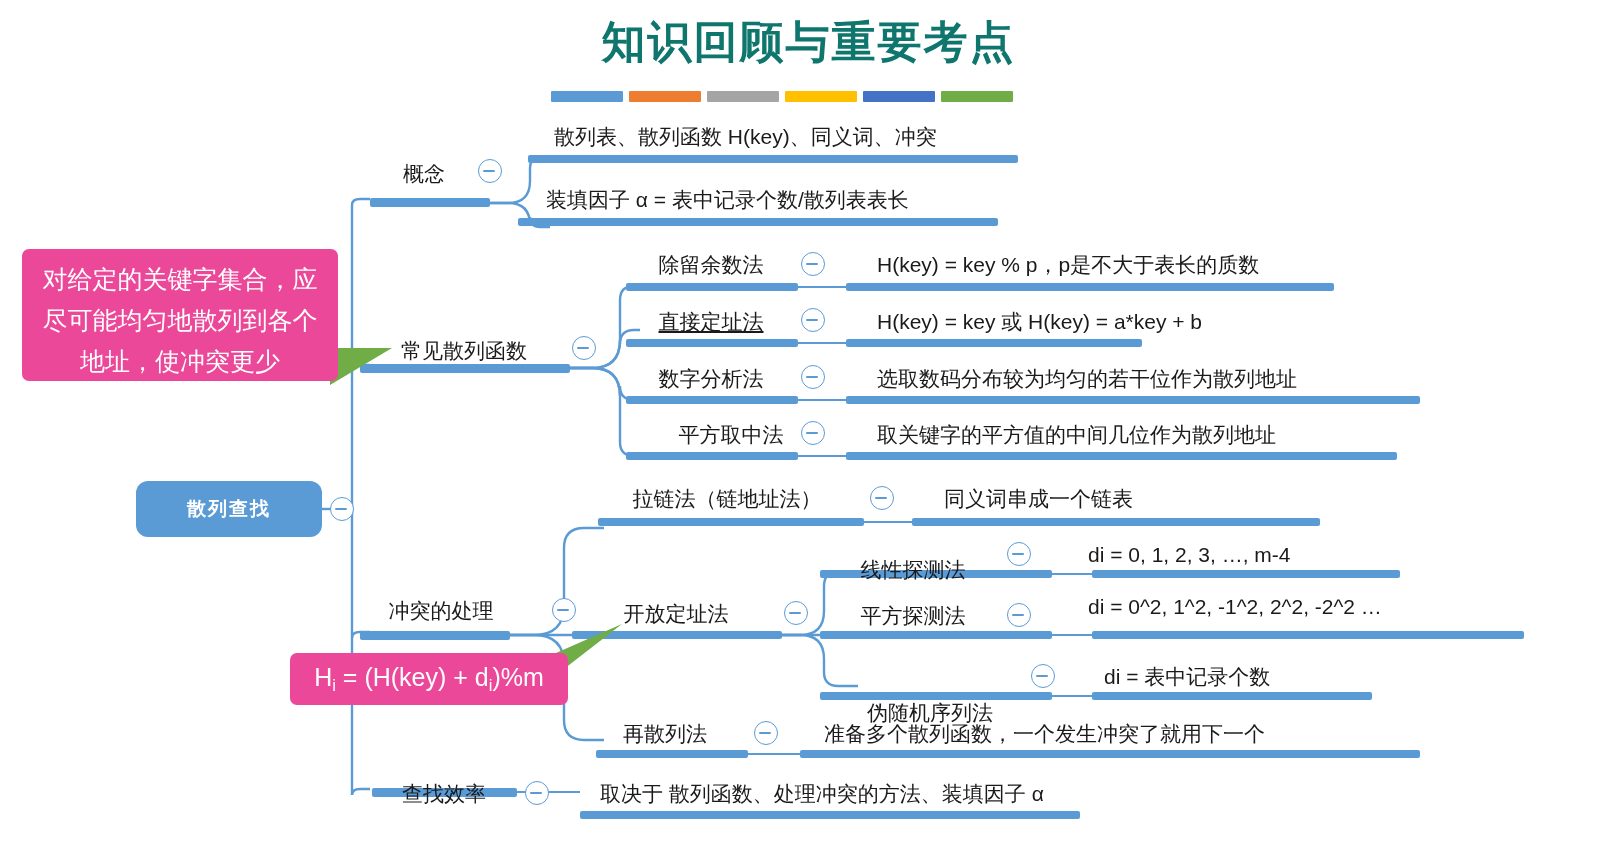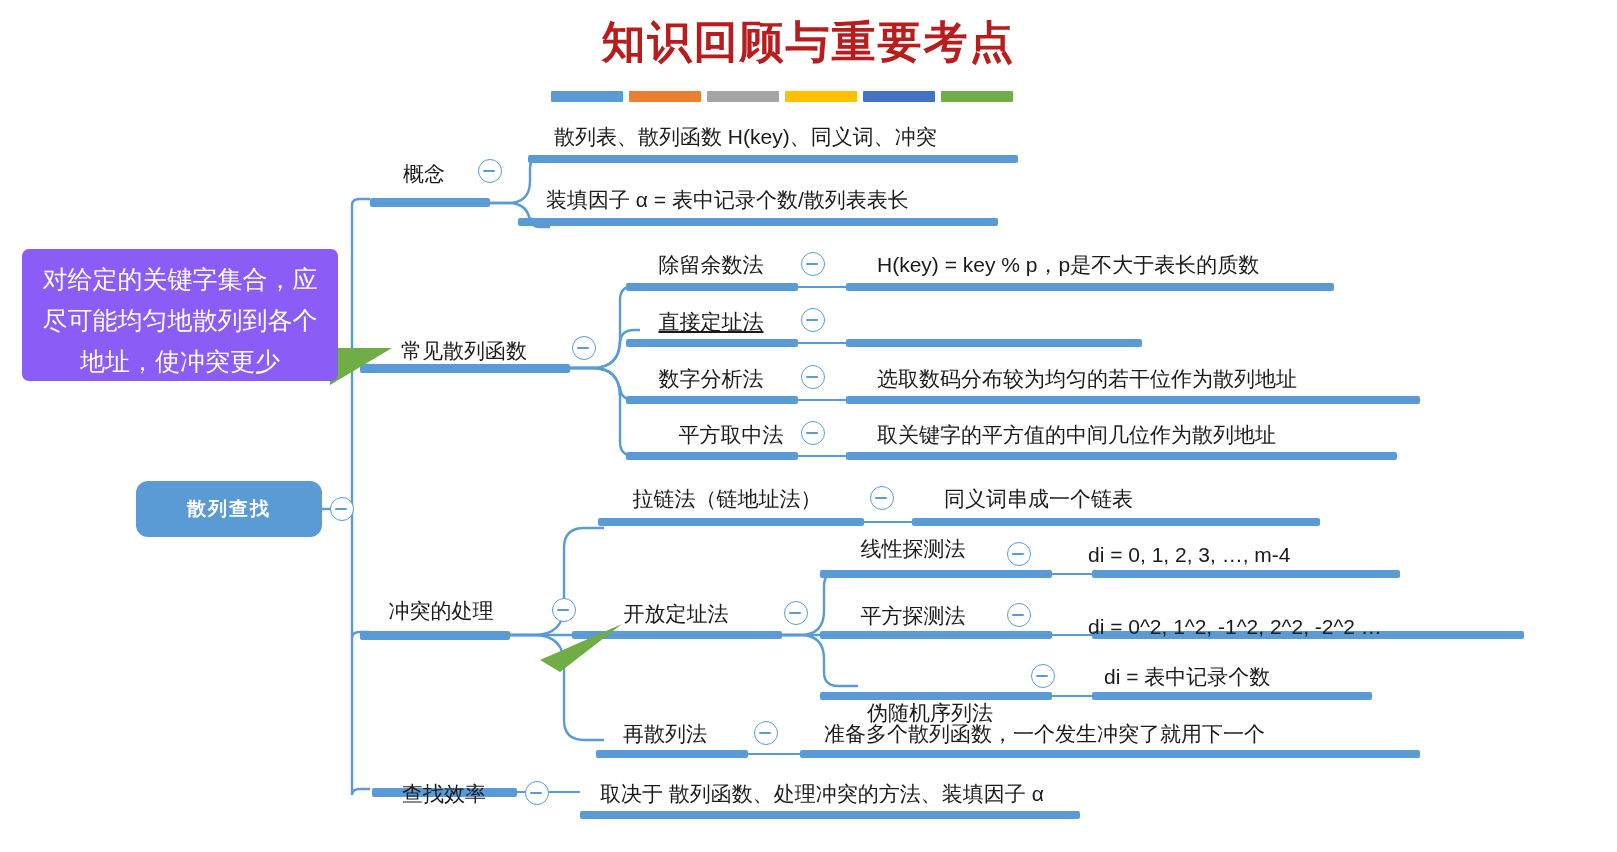--- a/index.html
+++ b/index.html
@@ -12,21 +12,21 @@
   }
   #canvas{position:absolute;left:0;top:0;width:1617px;height:852px;}
   .svg-layer{position:absolute;left:0;top:0;width:1617px;height:852px;pointer-events:none;}
 
   
   #header{position:absolute;left:0;top:0;width:1617px;height:118px;}
   #title{
     position:absolute;left:0;top:14px;width:1617px;
     text-align:center;
     font-size:44px;font-weight:bold;
-    color:#b91c1c;
+    color:#0f766e;
     letter-spacing:2px;
     line-height:56px;
     white-space:nowrap;
   }
   #swatches{
     position:absolute;left:551px;top:91px;
     display:flex;gap:6px;
   }
   .swatch{width:72px;height:11px;border-radius:1px;}
 
@@ -57,21 +57,21 @@
     width:186px;height:56px;
     background:#5B9BD5;border-radius:12px;
     display:flex;align-items:center;justify-content:center;
   }
   #root-node .root-text{
     color:#ffffff;font-size:19px;font-weight:bold;letter-spacing:2px;
   }
 
   
   .callout{
-    position:absolute;background:#8b5cf6;border-radius:7px;
+    position:absolute;background:#ec4899;border-radius:7px;
     color:#ffffff;box-sizing:border-box;
   }
   #callout-1{
     left:22px;top:249px;width:316px;height:132px;
     padding:10px 14px 0 14px;
     font-size:25px;line-height:41px;text-align:center;
   }
   #callout-1 .c-line{display:block;white-space:nowrap;}
   #callout-1 .c-line:nth-child(3){text-align:center;}
   #callout-2{
@@ -214,61 +214,65 @@
     <span class="root-text">散列查找</span>
   </div>
   <div class="collapse" style="left:330px;top:497px;"></div>
 
   <div class="callout" id="callout-1">
     <span class="c-line">对给定的关键字集合，应</span>
     <span class="c-line">尽可能均匀地散列到各个</span>
     <span class="c-line">地址，使冲突更少</span>
   </div>
 
+  <div class="callout" id="callout-2">
+    <span class="f"><span>H</span><span class="sub">i</span><span> = (H(key) + d</span><span class="sub">i</span><span>)%m</span></span>
+  </div>
 
   <div class="lbl ctr" style="left:424px;top:163px;">概念</div>
   <div class="collapse" style="left:478px;top:159px;"></div>
   <div class="lbl" style="left:554px;top:126px;">散列表、散列函数 H(key)、同义词、冲突</div>
   <div class="lbl" style="left:546px;top:189px;">装填因子 α = 表中记录个数/散列表表长</div>
 
   <div class="lbl ctr" style="left:464px;top:340px;">常见散列函数</div>
   <div class="collapse" style="left:572px;top:336px;"></div>
 
   <div class="lbl ctr" style="left:711px;top:254px;">除留余数法</div>
   <div class="collapse" style="left:801px;top:252px;"></div>
   <div class="lbl" style="left:877px;top:254px;">H(key) = key % p，p是不大于表长的质数</div>
 
   <div class="lbl ctr" style="left:711px;top:311px;text-decoration:underline;">直接定址法</div>
   <div class="collapse" style="left:801px;top:308px;"></div>
+  <div class="lbl" style="left:877px;top:311px;">H(key) = key 或 H(key) = a*key + b</div>
 
   <div class="lbl ctr" style="left:711px;top:368px;">数字分析法</div>
   <div class="collapse" style="left:801px;top:365px;"></div>
   <div class="lbl" style="left:877px;top:368px;">选取数码分布较为均匀的若干位作为散列地址</div>
 
   <div class="lbl ctr" style="left:711px;top:424px;margin-left:20px;">平方取中法</div>
   <div class="collapse" style="left:801px;top:421px;"></div>
   <div class="lbl" style="left:877px;top:424px;">取关键字的平方值的中间几位作为散列地址</div>
 
   <div class="lbl ctr" style="left:441px;top:600px;">冲突的处理</div>
   <div class="collapse" style="left:552px;top:598px;"></div>
 
   <div class="lbl ctr" style="left:727px;top:488px;">拉链法（链地址法）</div>
   <div class="collapse" style="left:870px;top:486px;"></div>
   <div class="lbl" style="left:944px;top:488px;">同义词串成一个链表</div>
 
   <div class="lbl ctr" style="left:676px;top:603px;">开放定址法</div>
   <div class="collapse" style="left:784px;top:601px;"></div>
 
-  <div class="lbl ctr" style="left:913px;top:538px;">线性探测法</div>
+  <div class="lbl ctr" style="left:913px;top:559px;">线性探测法</div>
   <div class="collapse" style="left:1007px;top:542px;"></div>
   <div class="lbl" style="left:1088px;top:544px;">di = 0, 1, 2, 3, …, m-4</div>
 
   <div class="lbl ctr" style="left:913px;top:605px;">平方探测法</div>
   <div class="collapse" style="left:1007px;top:603px;"></div>
-  <div class="lbl" style="left:1088px;top:616px;">di = 0^2, 1^2, -1^2, 2^2, -2^2 …</div>
+  <div class="lbl" style="left:1088px;top:596px;">di = 0^2, 1^2, -1^2, 2^2, -2^2 …</div>
 
   <div class="lbl ctr" style="left:930px;top:702px;">伪随机序列法</div>
   <div class="collapse" style="left:1031px;top:664px;"></div>
   <div class="lbl" style="left:1104px;top:666px;">di = 表中记录个数</div>
 
   <div class="lbl ctr" style="left:665px;top:723px;">再散列法</div>
   <div class="collapse" style="left:754px;top:721px;"></div>
   <div class="lbl" style="left:824px;top:723px;">准备多个散列函数，一个发生冲突了就用下一个</div>
 
   <div class="lbl ctr" style="left:444px;top:783px;">查找效率</div>

